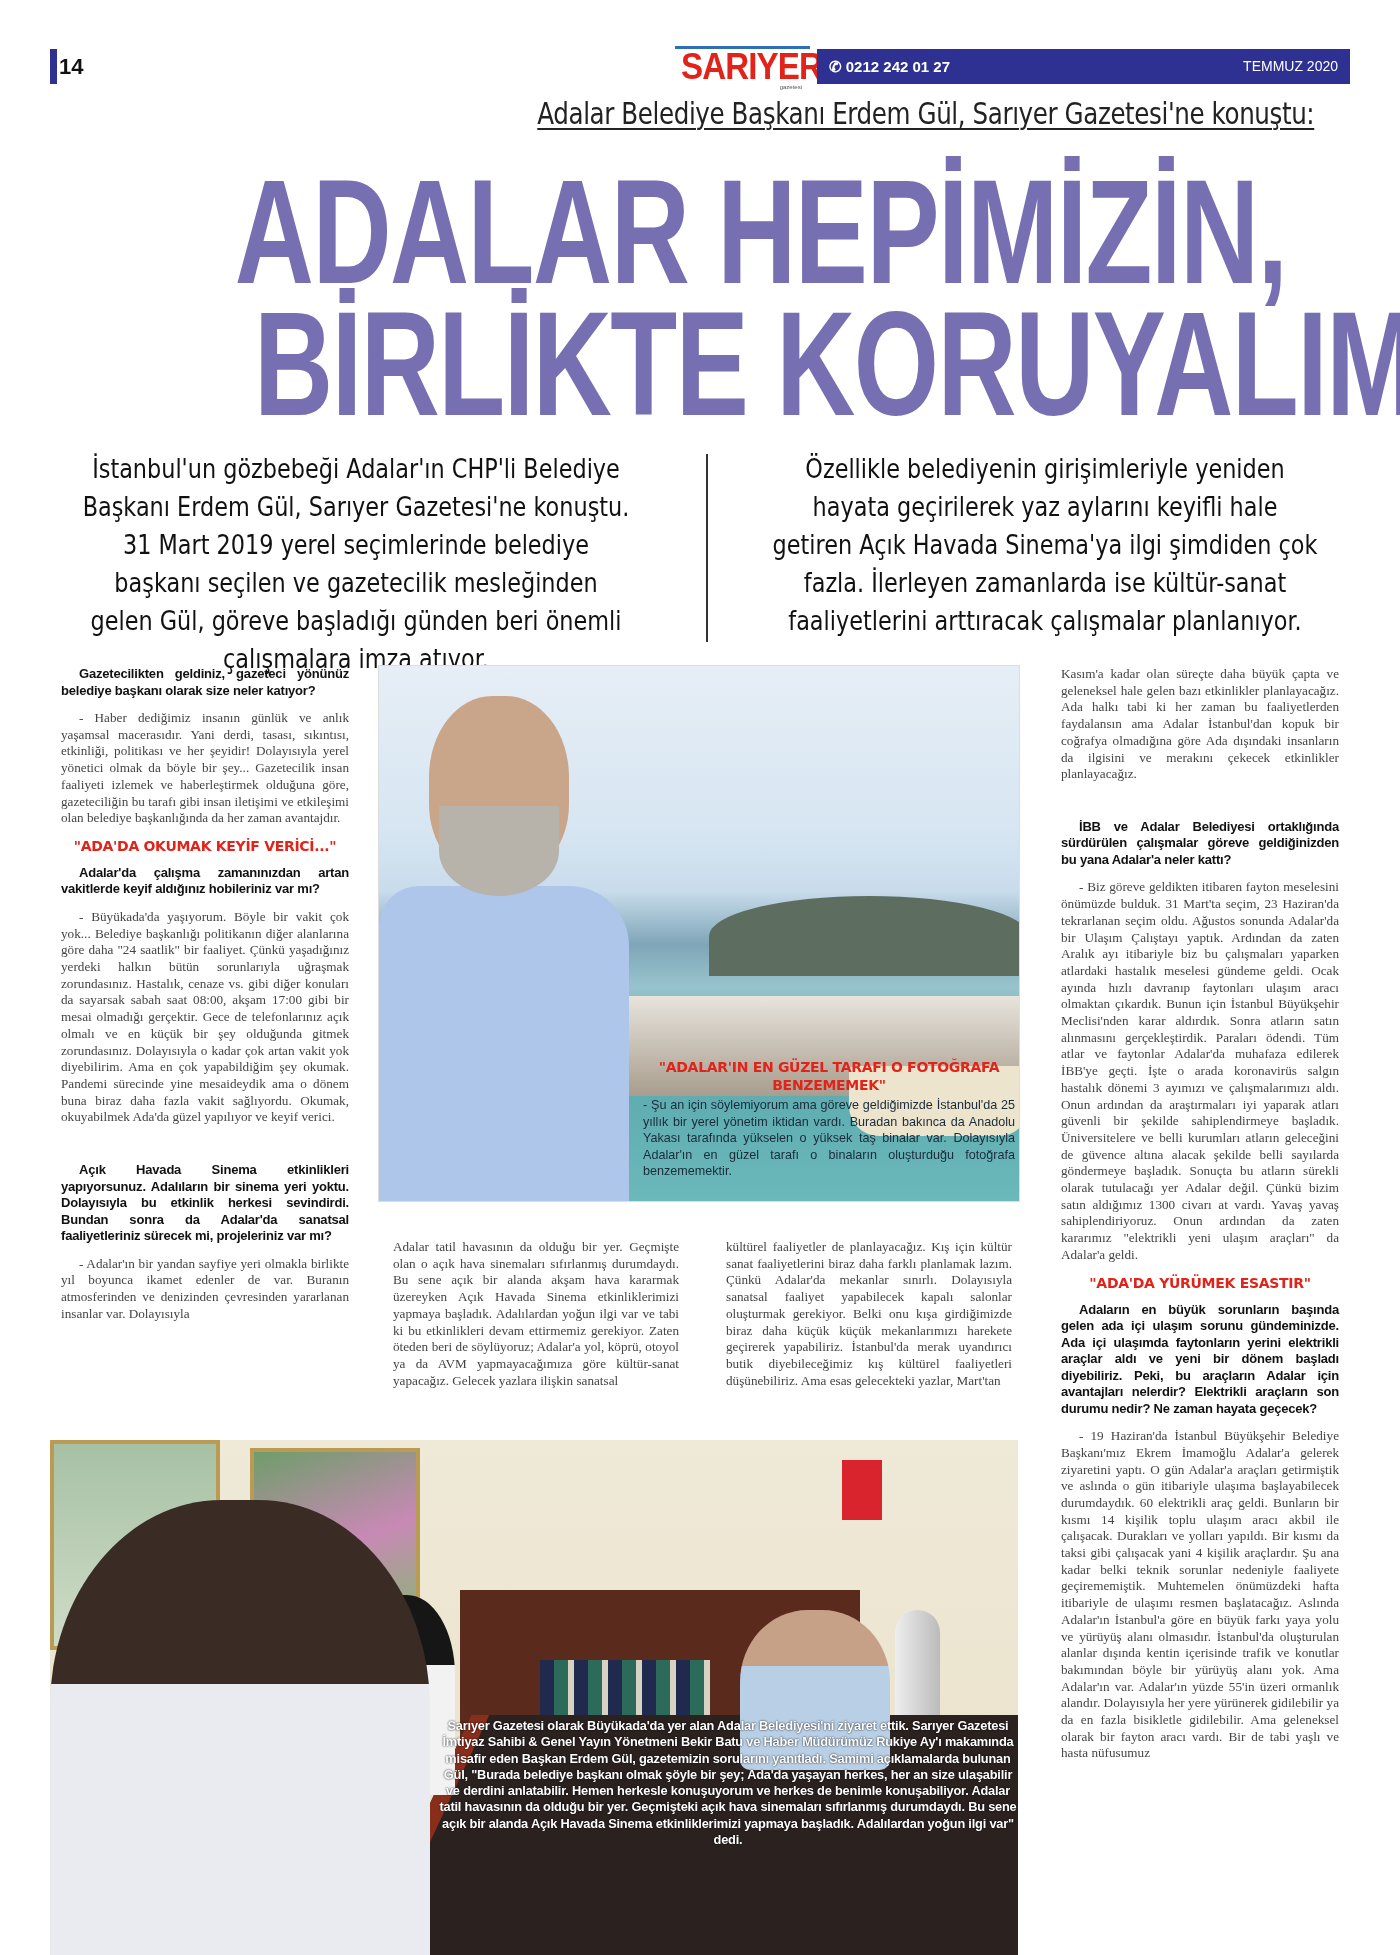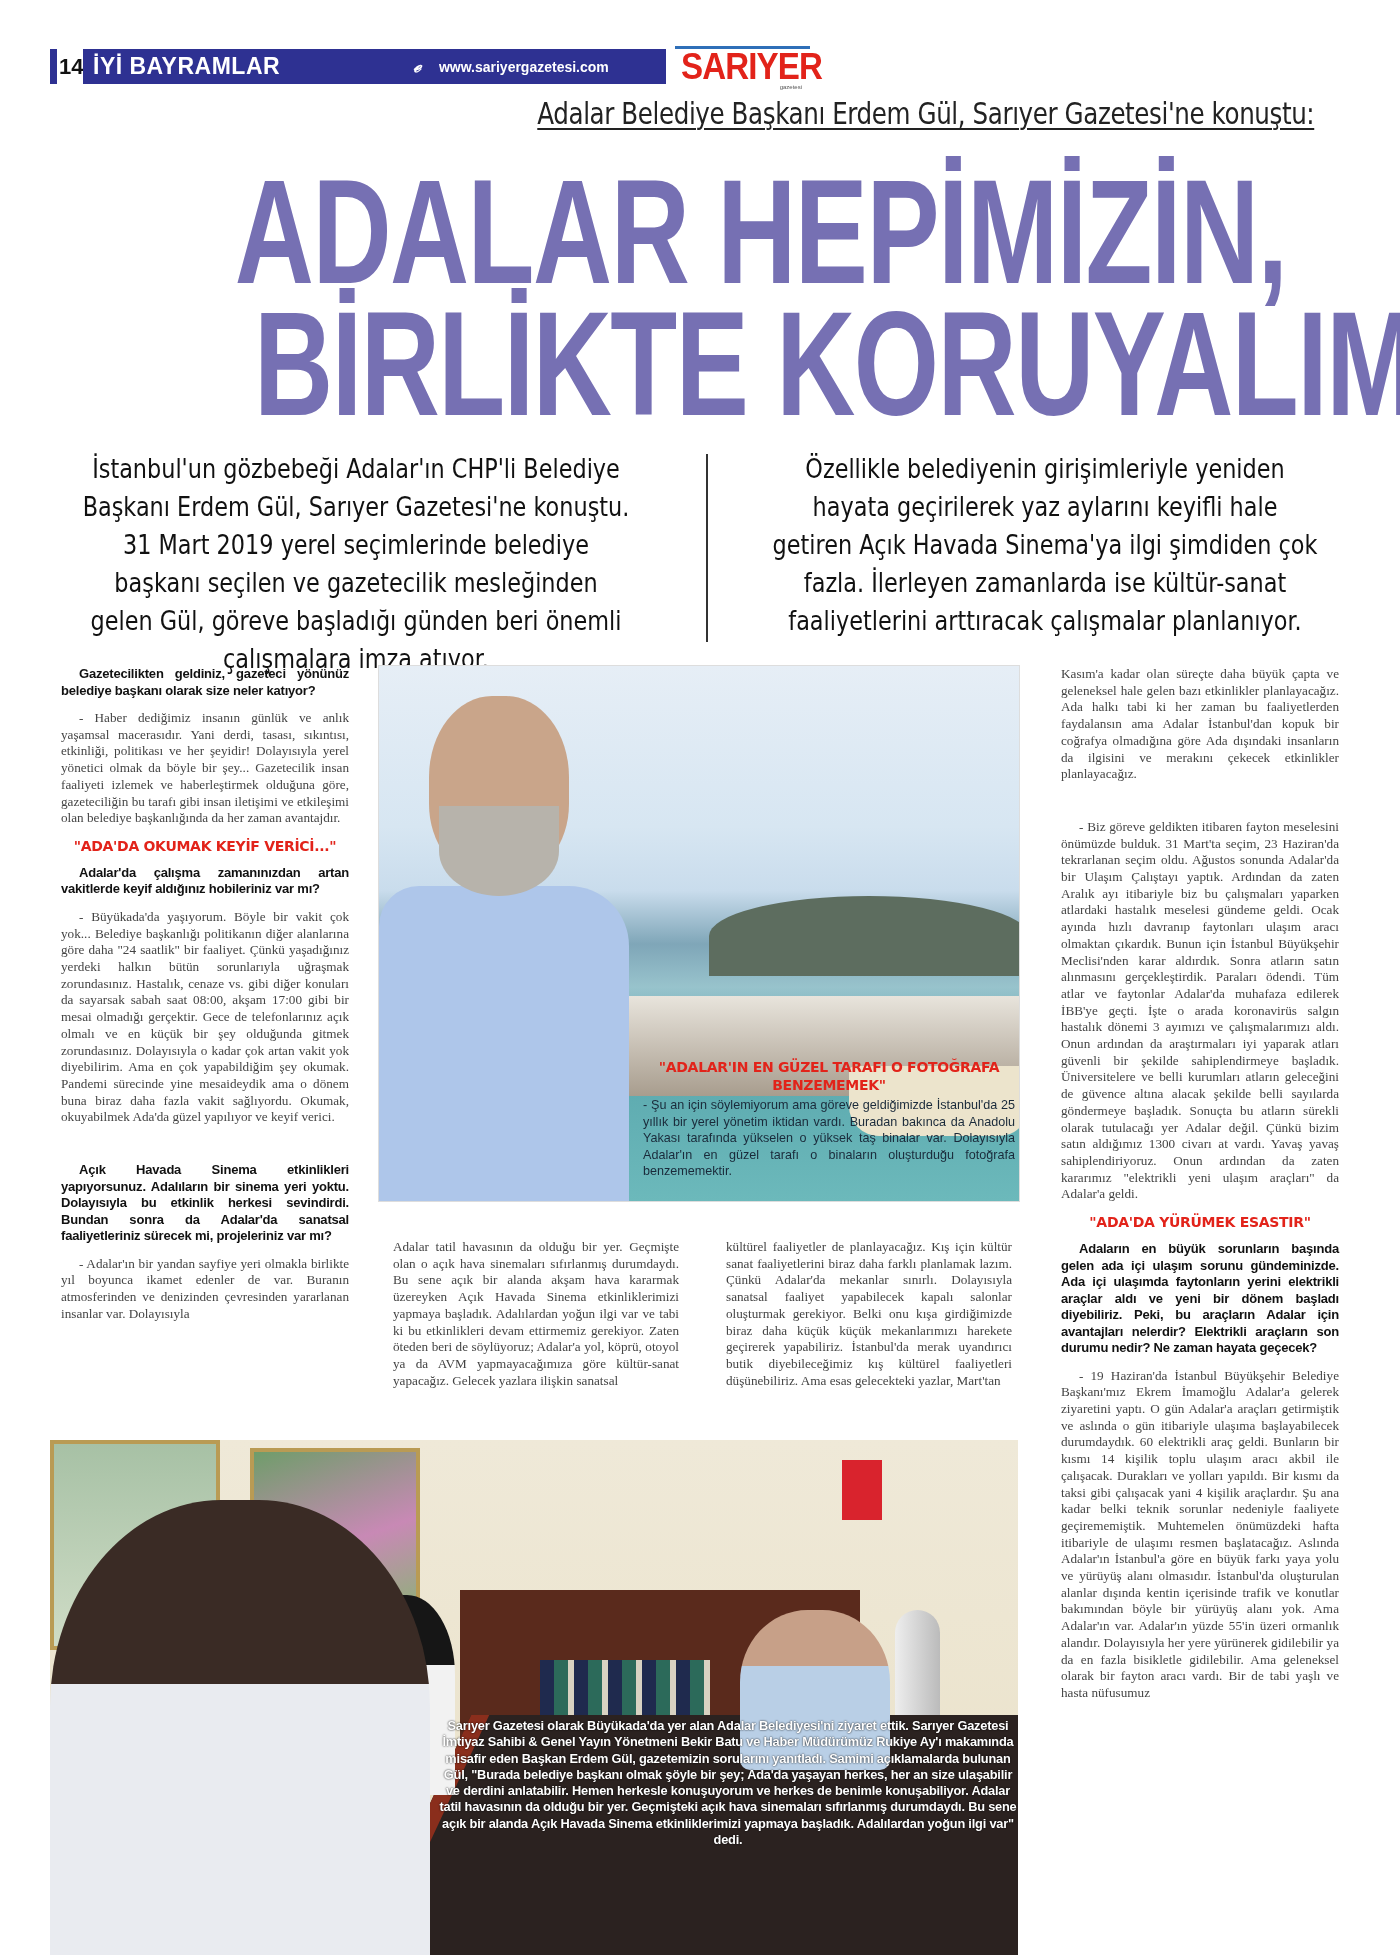--- a/index.html
+++ b/index.html
@@ -75,30 +75,30 @@
   .photo2 .p2 { position: absolute; left: 285px; top: 155px; width: 120px; height: 200px; background: linear-gradient(180deg, #161616 0 35%, #f2f2f2 35%); border-radius: 40% 40% 0 0; }
   .photo2 .p3 { position: absolute; left: 690px; top: 170px; width: 150px; height: 160px; background: linear-gradient(180deg, #c7a088 0 35%, #b9cfe6 35%); border-radius: 45% 45% 10px 10px; }
   .photo2 .cap { position: absolute; left: 388px; top: 278px; width: 580px; font: bold 12.8px "Liberation Sans", sans-serif; color: #fff; text-align: center; line-height: 16.3px; letter-spacing: -0.2px; text-shadow: 0 0 2px #000; }
 </style>
 </head>
 <body>
 
 <div class="hdr">
   <div class="pgnum-mark"></div>
   <div class="pgnum">14</div>
-  <div class="bar bar-left">
-    <div class="section">İYİ BAYRAMLAR</div>
-    <div class="web">
-      <span class="ico">ℯ</span>
-      <span>www.sariyergazetesi.com</span>
-    </div>
-  </div>
   <div class="logo">
     <span class="name">SARIYER</span>
     <span class="sub">gazetesi</span>
+  </div>
+  <div class="bar bar-right">
+    <div class="phone">
+      <span>✆</span>
+      <span>0212 242 01 27</span>
+    </div>
+    <div class="date">TEMMUZ 2020</div>
   </div>
 </div>
 
 <div class="kicker"><span>Adalar Belediye Başkanı Erdem Gül, Sarıyer Gazetesi'ne konuştu:</span></div>
 <div class="headline hl1"><span>ADALAR HEPİMİZİN,</span></div>
 <div class="headline hl2"><span>BİRLİKTE KORUYALIM</span></div>
 
 <div class="deck deck-left"><span>İstanbul'un gözbebeği Adalar'ın CHP'li Belediye Başkanı Erdem Gül, Sarıyer Gazetesi'ne konuştu. 31 Mart 2019 yerel seçimlerinde belediye başkanı seçilen ve gazetecilik mesleğinden gelen Gül, göreve başladığı günden beri önemli çalışmalara imza atıyor.</span></div>
 <div class="deck-divider"></div>
 <div class="deck deck-right"><span>Özellikle belediyenin girişimleriyle yeniden hayata geçirilerek yaz aylarını keyifli hale getiren Açık Havada Sinema'ya ilgi şimdiden çok fazla. İlerleyen zamanlarda ise kültür-sanat faaliyetlerini arttıracak çalışmalar planlanıyor.</span></div>
@@ -132,20 +132,21 @@
 <div class="col col2">
   <p style="text-indent:0">Adalar tatil havasının da olduğu bir yer. Geçmişte olan o açık hava sinemaları sıfırlanmış durumdaydı. Bu sene açık bir alanda akşam hava kararmak üzereyken Açık Havada Sinema etkinliklerimizi yapmaya başladık. Adalılardan yoğun ilgi var ve tabi ki bu etkinlikleri devam ettirmemiz gerekiyor. Zaten öteden beri de söylüyoruz; Adalar'a yol, köprü, otoyol ya da AVM yapmayacağımıza göre kültür-sanat yapacağız. Gelecek yazlara ilişkin sanatsal</p>
 </div>
 <div class="col col3">
   <p style="text-indent:0">kültürel faaliyetler de planlayacağız. Kış için kültür sanat faaliyetlerini biraz daha farklı planlamak lazım. Çünkü Adalar'da mekanlar sınırlı. Dolayısıyla sanatsal faaliyet yapabilecek kapalı salonlar oluşturmak gerekiyor. Belki onu kışa girdiğimizde biraz daha küçük küçük mekanlarımızı harekete geçirerek yapabiliriz. İstanbul'da merak uyandırıcı butik diyebileceğimiz kış kültürel faaliyetleri düşünebiliriz. Ama esas gelecekteki yazlar, Mart'tan</p>
 </div>
 
 <div class="col col4">
   <p style="text-indent:0">Kasım'a kadar olan süreçte daha büyük çapta ve geleneksel hale gelen bazı etkinlikler planlayacağız. Ada halkı tabi ki her zaman bu faaliyetlerden faydalansın ama Adalar İstanbul'dan kopuk bir coğrafya olmadığına göre Ada dışındaki insanların da ilgisini ve merakını çekecek etkinlikler planlayacağız.</p>
   <div class="gap"></div>
+  <p class="q">İBB ve Adalar Belediyesi ortaklığında sürdürülen çalışmalar göreve geldiğinizden bu yana Adalar'a neler kattı?</p>
   <p>- Biz göreve geldikten itibaren fayton meselesini önümüzde bulduk. 31 Mart'ta seçim, 23 Haziran'da tekrarlanan seçim oldu. Ağustos sonunda Adalar'da bir Ulaşım Çalıştayı yaptık. Ardından da zaten Aralık ayı itibariyle biz bu çalışmaları yaparken atlardaki hastalık meselesi gündeme geldi. Ocak ayında hızlı davranıp faytonları ulaşım aracı olmaktan çıkardık. Bunun için İstanbul Büyükşehir Meclisi'nden karar aldırdık. Sonra atların satın alınmasını gerçekleştirdik. Paraları ödendi. Tüm atlar ve faytonlar Adalar'da muhafaza edilerek İBB'ye geçti. İşte o arada koronavirüs salgın hastalık dönemi 3 ayımızı ve çalışmalarımızı aldı. Onun ardından da araştırmaları iyi yaparak atları güvenli bir şekilde sahiplendirmeye başladık. Üniversitelere ve belli kurumları atların geleceğini de güvence altına alacak şekilde belli sayılarda göndermeye başladık. Sonuçta bu atların sürekli olarak tutulacağı yer Adalar değil. Çünkü bizim satın aldığımız 1300 civarı at vardı. Yavaş yavaş sahiplendiriyoruz. Onun ardından da zaten kararımız "elektrikli yeni ulaşım araçları" da Adalar'a geldi.</p>
   <p class="sub-red">"ADA'DA YÜRÜMEK ESASTIR"</p>
   <p class="q">Adaların en büyük sorunların başında gelen ada içi ulaşım sorunu gündeminizde. Ada içi ulaşımda faytonların yerini elektrikli araçlar aldı ve yeni bir dönem başladı diyebiliriz. Peki, bu araçların Adalar için avantajları nelerdir? Elektrikli araçların son durumu nedir? Ne zaman hayata geçecek?</p>
   <p>- 19 Haziran'da İstanbul Büyükşehir Belediye Başkanı'mız Ekrem İmamoğlu Adalar'a gelerek ziyaretini yaptı. O gün Adalar'a araçları getirmiştik ve aslında o gün itibariyle ulaşıma başlayabilecek durumdaydık. 60 elektrikli araç geldi. Bunların bir kısmı 14 kişilik toplu ulaşım aracı akbil ile çalışacak. Durakları ve yolları yapıldı. Bir kısmı da taksi gibi çalışacak yani 4 kişilik araçlardır. Şu ana kadar belki teknik sorunlar nedeniyle faaliyete geçirememiştik. Muhtemelen önümüzdeki hafta itibariyle de ulaşımı resmen başlatacağız. Aslında Adalar'ın İstanbul'a göre en büyük farkı yaya yolu ve yürüyüş alanı olmasıdır. İstanbul'da oluşturulan alanlar dışında kentin içerisinde trafik ve konutlar bakımından böyle bir yürüyüş alanı yok. Ama Adalar'ın var. Adalar'ın yüzde 55'in üzeri ormanlık alandır. Dolayısıyla her yere yürünerek gidilebilir ya da en fazla bisikletle gidilebilir. Ama geleneksel olarak bir fayton aracı vardı. Bir de tabi yaşlı ve hasta nüfusumuz</p>
 </div>
 
 <div class="photo2">
   <div class="painting2"></div>
   <div class="painting"></div>
   <div class="cabinet"></div>

